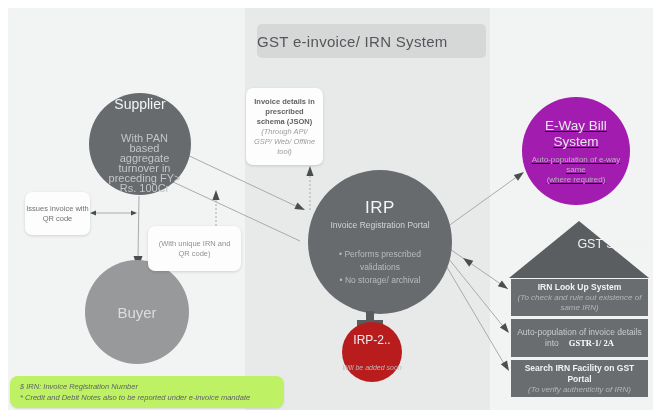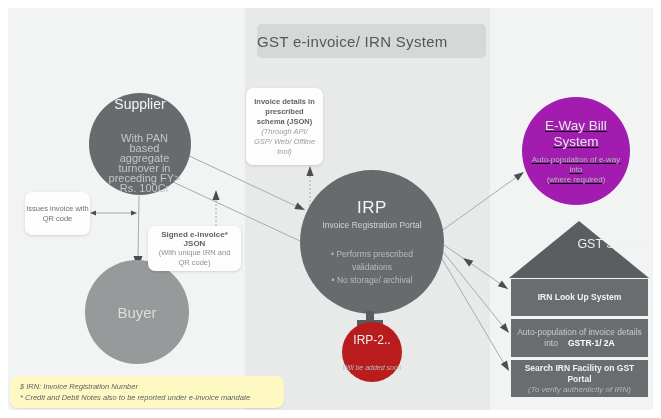--- a/index.html
+++ b/index.html
@@ -26,21 +26,21 @@
     display:flex; flex-direction:column; align-items:center; justify-content:center;
     text-align:center;
   }
   .supplier { left:89px; top:93px; width:102px; height:102px; background:#686b6e; padding:0 10px; }
   .supplier .t { font-size:14px; color:#f4f4f5; margin-bottom:21px; }
   .supplier .s { font-size:11px; color:#c3c5c6; line-height:10px;margin-left:9px; }
 
   .buyer { left:85px; top:260px; width:104px; height:104px; background:#97999a; }
   .buyer .t { font-size:15px; color:#dcdddd; }
 
-  .irp { left:300px; top:170px; width:144px; height:144px; background:#686b6e; padding:0 14px; }
+  .irp { left:308px; top:170px; width:144px; height:144px; background:#686b6e; padding:0 14px; }
   .irp .t { font-size:17px; color:#f5f5f5; margin-bottom:2px; letter-spacing:.5px; }
   .irp .s { font-size:8.5px; color:#d2d3d4; margin-bottom:18px; }
   .irp .b { font-size:8.5px; color:#b8babb; line-height:13px; }
   .irp .b::before { content:"•   "; }
 
   .plus { left:357px; top:311px; width:26px; height:26px; }
   .plus::before, .plus::after { content:""; position:absolute; background:#595c5e; }
   .plus::before { left:0; top:9px; width:26px; height:8px; }
   .plus::after { left:9px; top:0; width:8px; height:26px; }
 
@@ -79,28 +79,28 @@
     font-size:12.5px; color:#f0f1f1; line-height:15px;
   }
   .gst-box {
     position:absolute; left:511px; width:137px; z-index:3; background:#6a6d70;
     display:flex; flex-direction:column; align-items:center; justify-content:center;
     text-align:center; padding:3px 6px;
   }
   .gst-box .t { font-size:8.5px; font-weight:bold; color:#f2f2f3; line-height:11px; }
   .gst-box .s { font-size:8px; font-style:italic; color:#b4b6b8; line-height:10px; }
   .gst-box .r { font-size:8.5px; color:#c9cbcc; line-height:11px; }
-  .gst-box .r b { color:#ffffff; margin-left:10px; }
+  .gst-box .r b { color:#ffffff; margin-left:10px;font-family:Liberation Serif, serif; }
   .gb1 { top:279px; height:37px; }
   .gb2 { top:319px; height:38px; }
   .gb3 { top:360px; height:37px; }
 
   .footnote {
     left:10px; top:376px; width:274px; height:32px; z-index:3;
-    background:#fef9c3; border-radius:8px; box-shadow:0 1px 2px rgba(0,0,0,.10);
+    background:#bef264; border-radius:8px; box-shadow:0 1px 2px rgba(0,0,0,.10);
     display:flex; flex-direction:column; justify-content:center; padding:3px 10px;
   }
   .footnote .f { font-size:7.5px; font-style:italic; color:#5f6265; line-height:11px; }
 </style>
 </head>
 <body>
 
 <div class="stage">
   <div class="band-middle"></div>
 </div>
@@ -155,47 +155,47 @@
 
 <div class="node plus"></div>
 
 <div class="node circle irp2">
   <div class="t">IRP-2..</div>
   <div class="s">Will be added soon</div>
 </div>
 
 <div class="node circle eway">
   <div class="t">E-Way Bill System</div>
-  <div class="s">Auto-population of e-way into</div>
+  <div class="s">Auto-population of e-way same</div>
   <div class="n">(where required)</div>
 </div>
 
 <div class="gst-tri"></div>
 <div class="node gst-tri-label">GST System</div>
 
 <div class="gst-box gb1">
   <div class="t">IRN Look Up System</div>
+  <div class="s">(To check and rule out existence of same IRN)</div>
 </div>
 <div class="gst-box gb2">
   <div class="r">Auto-population of invoice details</div>
   <div class="r">
     <span>into</span><b>GSTR-1/ 2A</b>
   </div>
 </div>
 <div class="gst-box gb3">
   <div class="t">Search IRN Facility on GST Portal</div>
   <div class="s">(To verify authenticity of IRN)</div>
 </div>
 
 <div class="callout issues">
   <div class="t">Issues invoice with QR code</div>
 </div>
 
 <div class="callout signed">
-  <div class="t">Signed e-invoice* JSON</div>
   <div class="s">(With unique IRN and QR code)</div>
 </div>
 
 <div class="callout invdet">
   <div class="txt">
     <span class="b1">Invoice details in prescribed schema (JSON)</span>
     <span class="i1">(Through API/ GSP/ Web/ Offline tool)</span>
   </div>
 </div>
 

